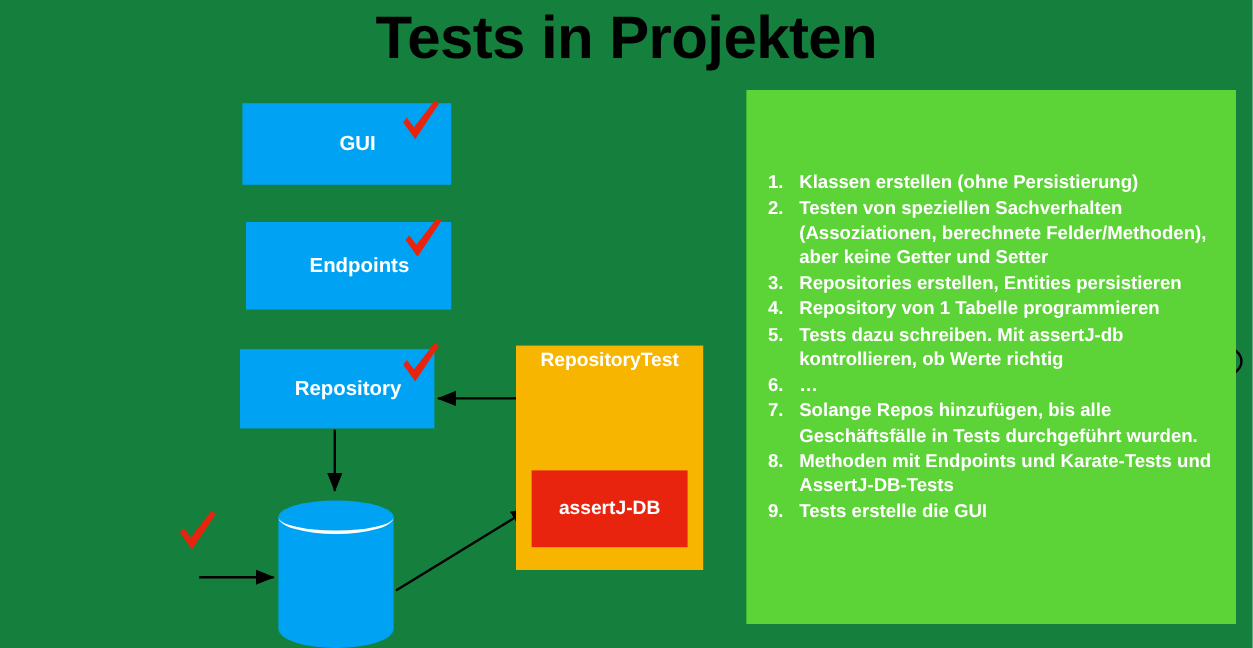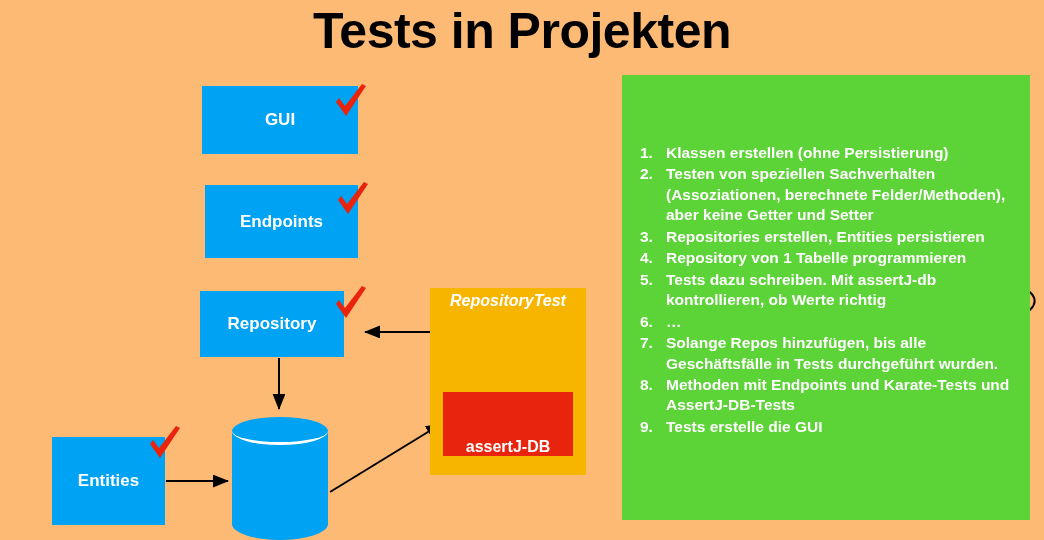--- a/index.html
+++ b/index.html
@@ -7,21 +7,21 @@
     padding: 0;
     background: #ffffff;
   }
   body {
     font-family: "Liberation Sans", sans-serif;
   }
   #slide {
     position: relative;
     width: 1044px;
     height: 540px;
-    background: #fdba74;
+    background: #15803d;
     overflow: hidden;
   }
   #slide-title {
     position: absolute;
     left: 0;
     top: 2px;
     width: 1044px;
     text-align: center;
     font-size: 50px;
     font-weight: bold;
@@ -31,20 +31,21 @@
   }
   .node-box {
     position: absolute;
     display: flex;
     align-items: center;
     justify-content: center;
     color: #ffffff;
     font-weight: bold;
     text-align: center;
     line-height: 1.15;
+    padding-left: 18px;
   }
   .blue-box {
     background: #00A2F3;
     font-size: 17px;
   }
   #gui-box   { left: 202px; top: 86px;  width: 156px; height: 68px; }
   #endp-box  { left: 205px; top: 185px; width: 153px; height: 73px; }
   #repo-box  { left: 200px; top: 291px; width: 144px; height: 66px; }
   #ent-box   { left: 52px;  top: 437px; width: 113px; height: 88px; }
 
@@ -70,42 +71,41 @@
   }
   #repotest-title {
     position: absolute;
     left: 0;
     top: 4px;
     width: 156px;
     text-align: center;
     color: #ffffff;
     font-weight: bold;
     font-size: 16px;
-    font-style: italic;
   }
   #repotest-desc {
     position: absolute;
     left: 6px;
     top: 42px;
     width: 144px;
     text-align: center;
     color: #ffffff;
     font-weight: bold;
     font-size: 10px;
     line-height: 1.35;
   }
   #assertj-box {
     position: absolute;
     left: 13px;
     top: 104px;
     width: 130px;
     height: 64px;
     background: #E8240E;
     display: flex;
-    align-items: flex-end;
+    align-items: center;
     justify-content: center;
     color: #ffffff;
     font-weight: bold;
     font-size: 16px;
   }
 
   
   #db-cylinder {
     position: absolute;
     left: 232px;
@@ -216,23 +216,20 @@
     <path d="M4 18 L14 32 L34 2 L30 0 L13 22 L7 14 z" fill="#E8240E"></path>
   </svg>
 
   <div class="node-box blue-box" id="repo-box">
     <span>Repository</span>
   </div>
   <svg class="check-icon" id="repo-check" viewBox="0 0 38 40">
     <path d="M4 18 L14 32 L34 2 L30 0 L13 22 L7 14 z" fill="#E8240E"></path>
   </svg>
 
-  <div class="node-box blue-box" id="ent-box">
-    <span>Entities</span>
-  </div>
   <svg class="check-icon" id="ent-check" viewBox="0 0 38 40">
     <path d="M4 18 L14 32 L34 2 L30 0 L13 22 L7 14 z" fill="#E8240E"></path>
   </svg>
 
   <div id="db-cylinder">
     <div class="cyl-body"></div>
     <div class="cyl-top"></div>
   </div>
 
   <div id="repotest-box">

